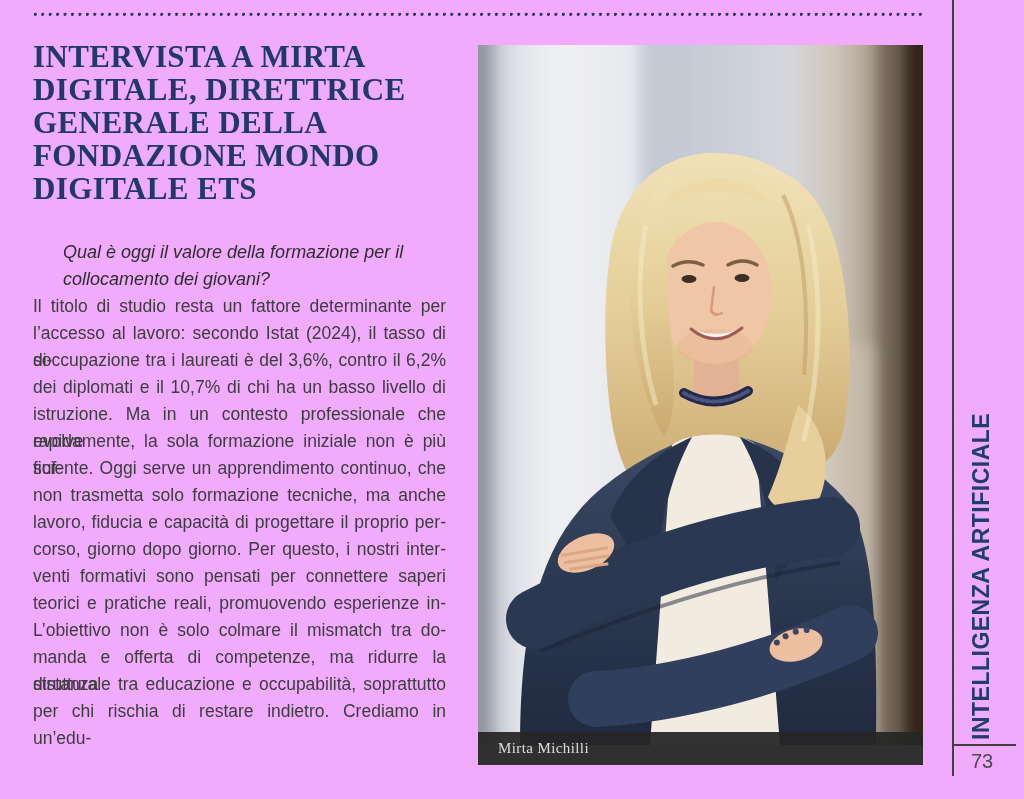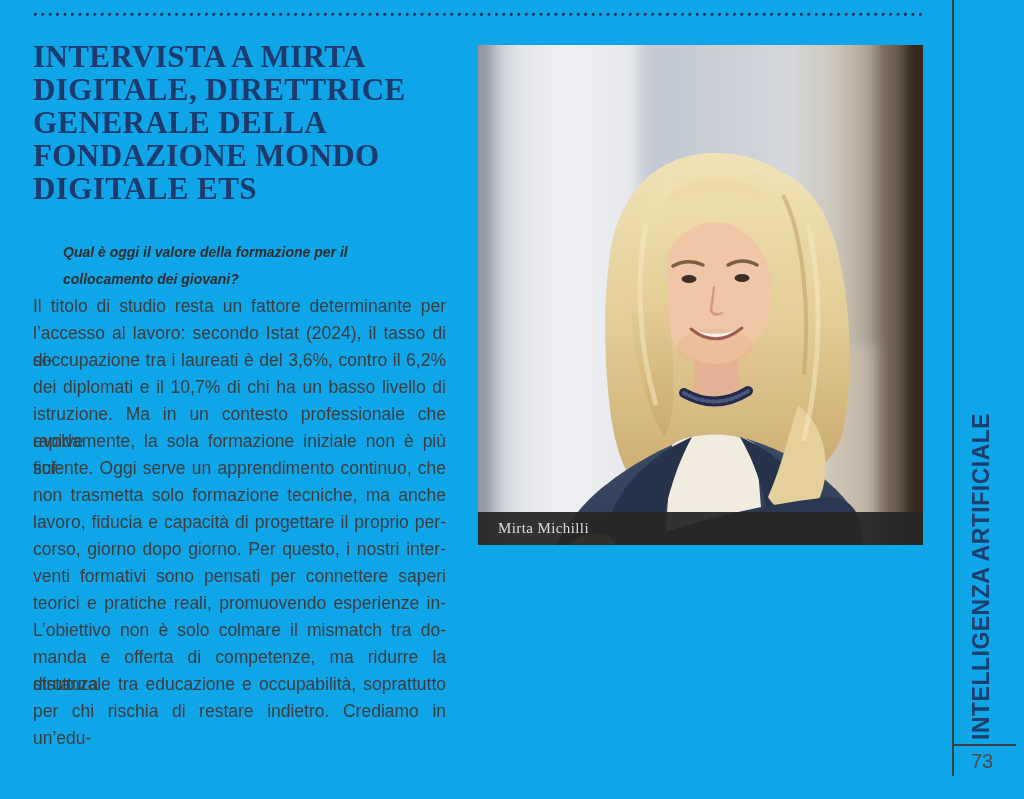--- a/index.html
+++ b/index.html
@@ -1,46 +1,46 @@
 <!DOCTYPE html>
 <html><head>
 <meta charset="utf-8">
 <style>
   html,body{margin:0;padding:0;background:#ffffff;}
   .page{
-    position:relative;width:1024px;height:799px;background:#0ea5e9;overflow:hidden;
+    position:relative;width:1024px;height:799px;background:#f0abfc;overflow:hidden;
     font-family:"Liberation Sans","DejaVu Sans",sans-serif;
   }
   
   .dotted-rule{
     position:absolute;left:33px;top:12px;width:893px;height:5px;
     background-image:radial-gradient(circle at 2.2px 2.2px,#27355f 1.45px,transparent 1.75px);
     background-size:7.45px 5px;background-repeat:repeat-x;
   }
   
   .article-title{
     position:absolute;left:33px;top:40px;width:435px;
     font-family:"Liberation Serif","DejaVu Serif",serif;
     font-weight:700;font-size:31px;line-height:33px;letter-spacing:0.4px;
     color:#1e3a6c;
   }
   
   .question{
     position:absolute;left:63px;top:239px;width:390px;
-    font-size:14px;line-height:27px;font-weight:700;font-style:italic;color:#2e2e2e;
+    font-size:18px;line-height:27px;font-weight:400;font-style:italic;color:#2e2e2e;
   }
   
   .bodytext{
     position:absolute;left:33px;top:293px;width:413px;
     font-size:17.5px;line-height:27px;color:#3d3d3d;
   }
   .bodytext .bline{text-align:justify;text-align-last:justify;height:27px;overflow:visible;}
   
   .photo{
-    position:absolute;left:478px;top:45px;width:445px;height:500px;overflow:hidden;background:#c6cad2;
+    position:absolute;left:478px;top:45px;width:445px;height:720px;overflow:hidden;background:#c6cad2;
   }
   .photo svg{display:block;}
   .caption-bar{
     position:absolute;left:0;bottom:0;width:100%;height:33px;
     background:rgba(38,38,38,0.94);display:flex;align-items:center;
   }
   .caption-text{
     padding-left:20px;color:#dddddd;font-size:15px;letter-spacing:0.4px;
     font-family:"Liberation Serif","DejaVu Serif",serif;
   }

